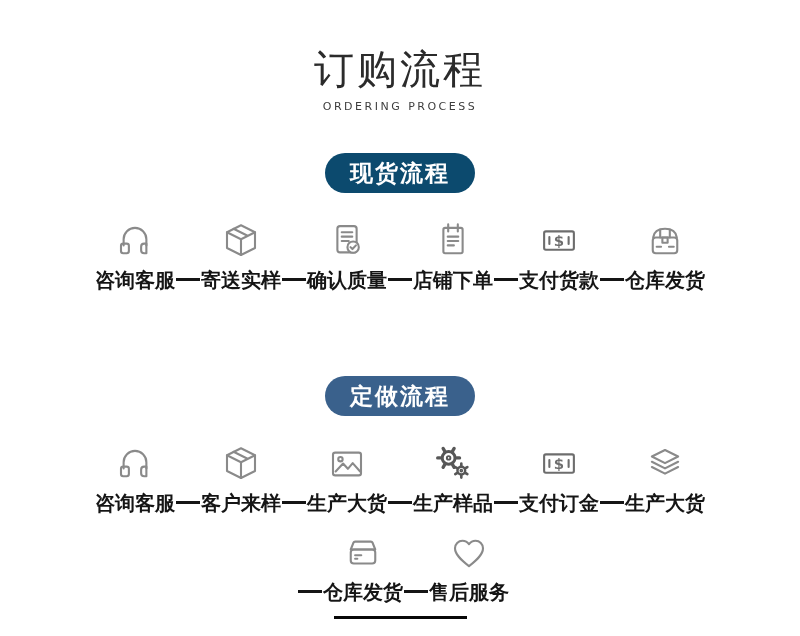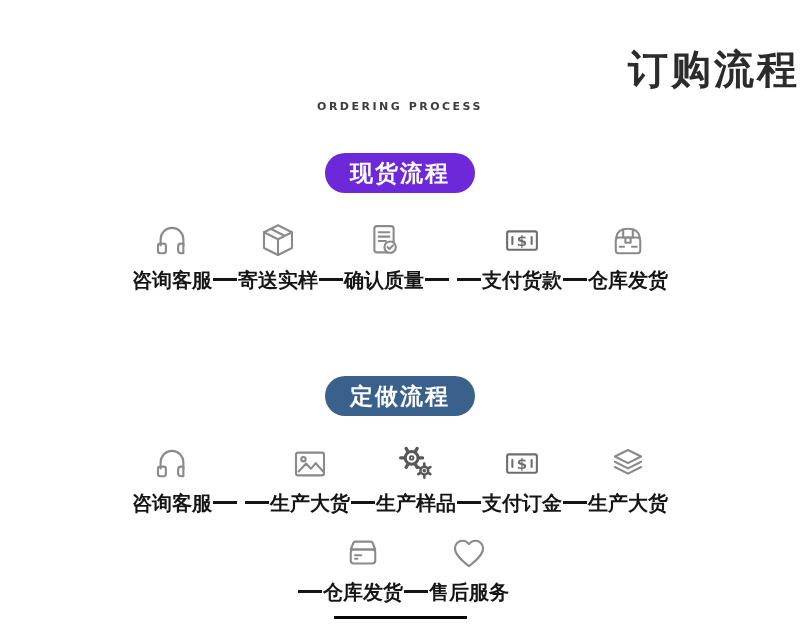--- a/index.html
+++ b/index.html
@@ -6,25 +6,25 @@
   .page{
     position:relative;
     width:800px;height:636px;
     background:#ffffff;
     overflow:hidden;
     font-family:"DejaVu Sans","Liberation Sans",sans-serif;
   }
   
   .hdr{padding-top:46px;text-align:center;}
   .title{
-    font-size:40px;line-height:46px;font-weight:700;
-    color:#2b2b2b;letter-spacing:3px;text-align:right;
+    font-size:40px;line-height:46px;font-weight:400;
+    color:#2b2b2b;letter-spacing:3px;
   }
   .subtitle{
-    margin-top:8px;font-size:11px;font-weight:bold;
+    margin-top:8px;font-size:11px;font-weight:normal;
     letter-spacing:2.5px;color:#3d3d3d;
   }
   
   .badge{
     margin:0 auto;width:150px;height:40px;border-radius:21px;
     display:flex;align-items:center;justify-content:center;
     color:#fff;font-size:23px;font-weight:bold;letter-spacing:2px;
   }
   .badge.first{margin-top:40px;}
   .badge.second{margin-top:84px;}
@@ -59,21 +59,21 @@
 </head>
 <body>
 
 <div class="page" data-name="ordering-process-infographic">
 
   <div class="hdr" data-name="header">
     <div class="title" data-name="page-title">订购流程</div>
     <div class="subtitle" data-name="page-subtitle">ORDERING PROCESS</div>
   </div>
 
-  <div class="badge first" data-name="badge-instock-process" style="background: #6d28d9; color: rgb(255, 255, 255);">现货流程</div>
+  <div class="badge first" data-name="badge-instock-process" style="background: #0c4a6e; color: rgb(255, 255, 255);">现货流程</div>
   <div class="flow-row" data-name="flow-row-instock">
       <div class="step" data-name="flow-step">
         <div class="icon" data-name="headset-icon">
           <svg viewBox="0 0 48 48" fill="none" stroke="currentColor" stroke-width="2.4" stroke-linecap="round" stroke-linejoin="round">
             <path d="M11 29v-7c0-7.2 5.8-13 13-13s13 5.8 13 13v7"></path>
             <rect x="8" y="27" width="9" height="11" rx="2.5"></rect>
             <path d="M37 27h-2.5a3.5 3.5 0 0 0-3.5 3.5v4a3.5 3.5 0 0 0 3.5 3.5H37z"></path>
           </svg>
         </div>
         <div class="label" data-name="step-label">咨询客服</div>
@@ -94,20 +94,30 @@
           <svg viewBox="0 0 48 48" fill="none" stroke="currentColor" stroke-width="2.4" stroke-linecap="round" stroke-linejoin="round">
             <rect x="13" y="7" width="22" height="30" rx="3"></rect>
             <path d="M18 14h12M18 19h12M18 24h8"></path>
             <circle cx="31" cy="31" r="6.5" fill="#ffffff"></circle>
             <path d="M28 31l2.2 2.2 4-4.2"></path>
           </svg>
         </div>
         <div class="label" data-name="step-label">确认质量</div>
       </div>
       <div class="connector" data-name="flow-connector" style="background: rgb(21, 21, 21);"></div>
+      <div class="step" data-name="flow-step">
+        <div class="icon" data-name="clipboard-icon">
+          <svg viewBox="0 0 48 48" fill="none" stroke="currentColor" stroke-width="2.4" stroke-linecap="round" stroke-linejoin="round">
+            <rect x="13" y="9" width="22" height="29" rx="2"></rect>
+            <path d="M18.5 5v8M29.5 5v8"></path>
+            <path d="M18 19h12M18 24h12M18 29h7"></path>
+          </svg>
+        </div>
+        <div class="label" data-name="step-label">店铺下单</div>
+      </div>
       <div class="connector" data-name="flow-connector" style="background: rgb(21, 21, 21);"></div>
       <div class="step" data-name="flow-step">
         <div class="icon" data-name="banknote-icon">
           <svg viewBox="0 0 48 48" fill="none" stroke="currentColor" stroke-width="2.4" stroke-linecap="round" stroke-linejoin="round">
             <rect x="7" y="13" width="34" height="21" rx="2"></rect>
             <path d="M13 19.5v8M35 19.5v8"></path>
             <text x="24" y="29.5" text-anchor="middle" font-size="17" font-weight="bold" fill="currentColor" stroke="none">$</text>
           </svg>
         </div>
         <div class="label" data-name="step-label">支付货款</div>
@@ -133,20 +143,29 @@
         <div class="icon" data-name="headset-icon">
           <svg viewBox="0 0 48 48" fill="none" stroke="currentColor" stroke-width="2.4" stroke-linecap="round" stroke-linejoin="round">
             <path d="M11 29v-7c0-7.2 5.8-13 13-13s13 5.8 13 13v7"></path>
             <rect x="8" y="27" width="9" height="11" rx="2.5"></rect>
             <path d="M37 27h-2.5a3.5 3.5 0 0 0-3.5 3.5v4a3.5 3.5 0 0 0 3.5 3.5H37z"></path>
           </svg>
         </div>
         <div class="label" data-name="step-label">咨询客服</div>
       </div>
       <div class="connector" data-name="flow-connector" style="background: rgb(21, 21, 21);"></div>
+      <div class="step" data-name="flow-step">
+        <div class="icon" data-name="package-cube-icon">
+          <svg viewBox="0 0 48 48" fill="none" stroke="currentColor" stroke-width="2.4" stroke-linecap="round" stroke-linejoin="round">
+            <path d="M24 6l16 8v18l-16 8-16-8V14z"></path>
+            <path d="M8 14l16 8 16-8M24 22v18M15.5 10l16 8"></path>
+          </svg>
+        </div>
+        <div class="label" data-name="step-label">客户来样</div>
+      </div>
       <div class="connector" data-name="flow-connector" style="background: rgb(21, 21, 21);"></div>
       <div class="step" data-name="flow-step">
         <div class="icon" data-name="image-icon">
           <svg viewBox="0 0 48 48" fill="none" stroke="currentColor" stroke-width="2.4" stroke-linecap="round" stroke-linejoin="round">
             <rect x="8" y="11" width="32" height="26" rx="2.5"></rect>
             <circle cx="16.5" cy="18.5" r="2.5"></circle>
             <path d="M11 32.5l8.5-9 5.5 6 5.5-6.5 8.5 9.5"></path>
           </svg>
         </div>
         <div class="label" data-name="step-label">生产大货</div>

